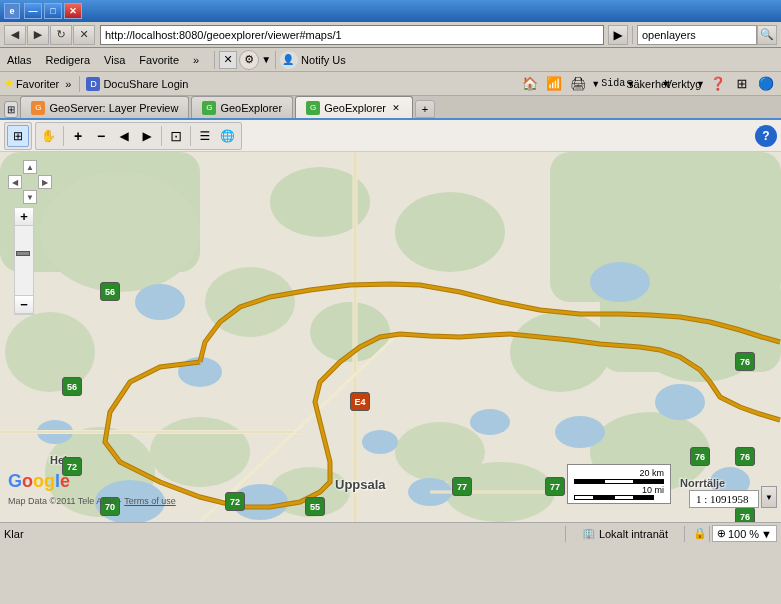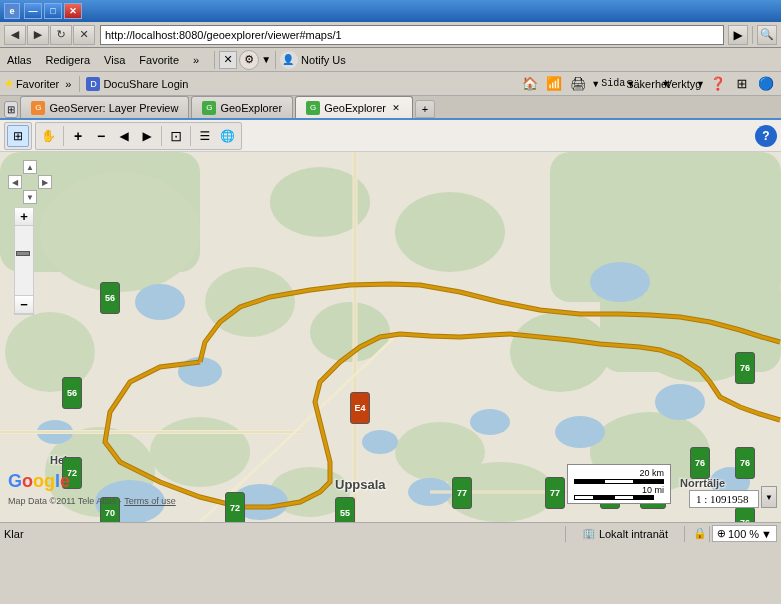--- a/index.html
+++ b/index.html
@@ -170,21 +170,21 @@
     }
 
     
     .map-label {
       position: absolute; font-size: 11px; font-weight: bold;
       color: #444; text-shadow: 1px 1px 2px white, -1px -1px 2px white;
     }
 
     
     .road-badge {
-      position: absolute; width: 20px; height: 32px;
+      position: absolute; width: 20px; height: 19px;
       display: flex; align-items: center; justify-content: center;
       font-size: 9px; font-weight: bold; border-radius: 3px;
       border: 1px solid #555;
     }
     .road-badge.green { background: #2a8a2a; color: white; }
     .road-badge.blue { background: #c2410c; color: white; text-align: right; }
 
     
     #nav-arrows {
       position: absolute; top: 8px; left: 8px;
@@ -292,20 +292,21 @@
 </div>
 
 <div id="address-bar">
   <div class="nav-btn">◀</div>
   <div class="nav-btn">▶</div>
   <div class="nav-btn">↻</div>
   <div class="nav-btn">✕</div>
   <input type="text" id="url-field" style="flex: 1 1 0%; height: 20px; border: 1px solid rgb(122, 122, 122); padding: 0px 4px; font-size: 11px; margin: 0px 4px;" value="http://localhost:8080/geoexplorer/viewer#maps/1">
   <div class="go-btn" style="font-size:12px;">▶</div>
   <div style="width:1px;height:18px;background:#aaa;margin:0 4px;"></div>
+  <input type="text" class="search-field" value="openlayers" style="">
   <div class="go-btn" style="font-size:11px;">🔍</div>
 </div>
 
 <div id="toolbar-row1">
   <span class="menu-item">Atlas</span>
   <span class="menu-item">Redigera</span>
   <span class="menu-item">Visa</span>
   <span class="menu-item">Favorite</span>
   <span class="menu-item">»</span>
   <div class="toolbar-sep"></div>
@@ -588,21 +589,21 @@
 
   <div class="map-label" style="left:680px;top:325px;">Norrtälje</div>
 
   <div class="road-badge green" style="left:100px;top:130px;">56</div>
   <div class="road-badge green" style="left:62px;top:225px;">56</div>
   <div class="road-badge green" style="left:62px;top:305px;">72</div>
   <div class="road-badge green" style="left:225px;top:340px;">72</div>
 
   <div class="road-badge green" style="left:100px;top:345px;">70</div>
 
-  <div class="road-badge green" style="left:305px;top:345px;margin-left:30px;">55</div>
+  <div class="road-badge green" style="left:305px;top:345px;">55</div>
   <div class="road-badge green" style="left:735px;top:200px;">76</div>
   <div class="road-badge green" style="left:690px;top:295px;">76</div>
   <div class="road-badge green" style="left:735px;top:295px;">76</div>
   <div class="road-badge green" style="left:735px;top:355px;">76</div>
   <div class="road-badge blue" style="left:350px;top:240px;">E4</div>
   <div class="road-badge green" style="left:452px;top:325px;">77</div>
   <div class="road-badge green" style="left:545px;top:325px;">77</div>
   <div class="road-badge green" style="left:600px;top:325px;">77</div>
   <div class="road-badge green" style="left: 640px; top: 325px; min-width: 26px; width: 26px;">280</div>
 

